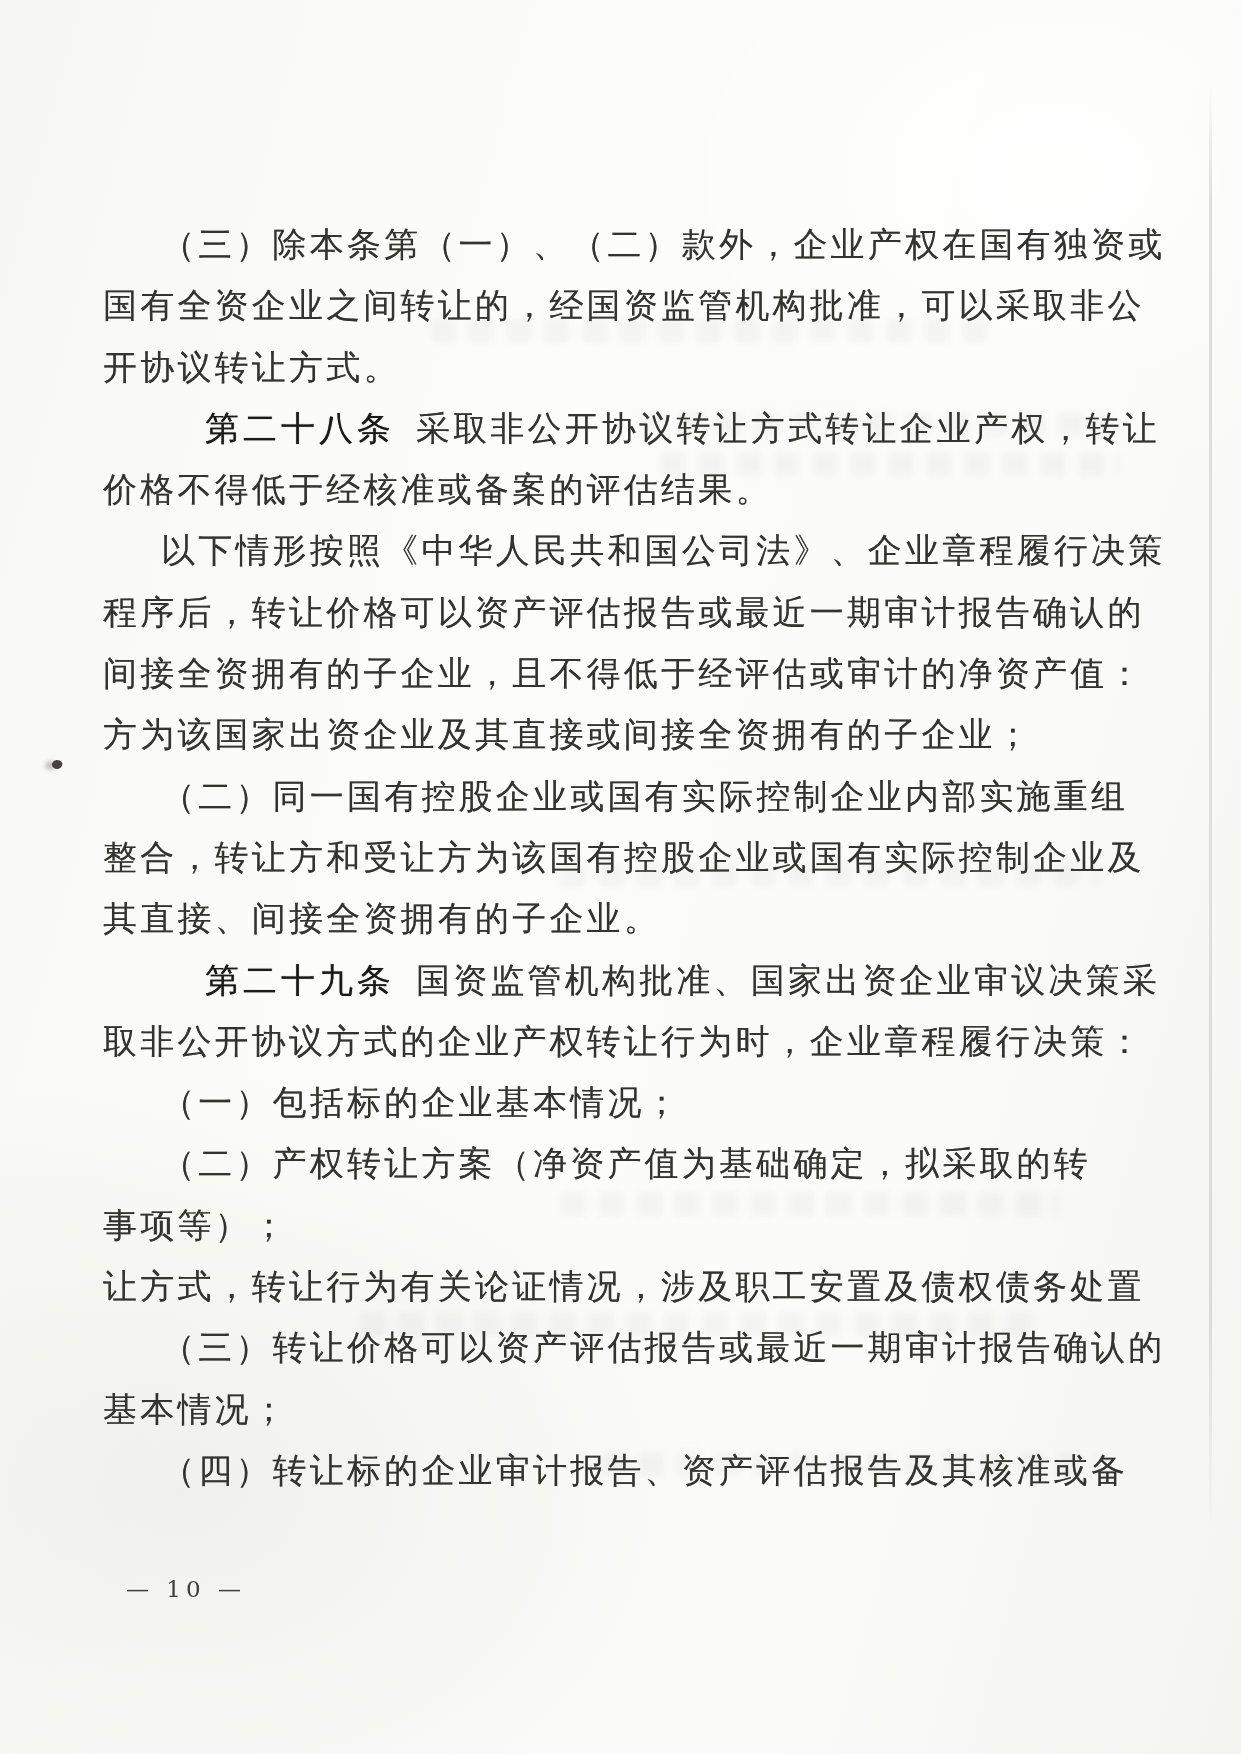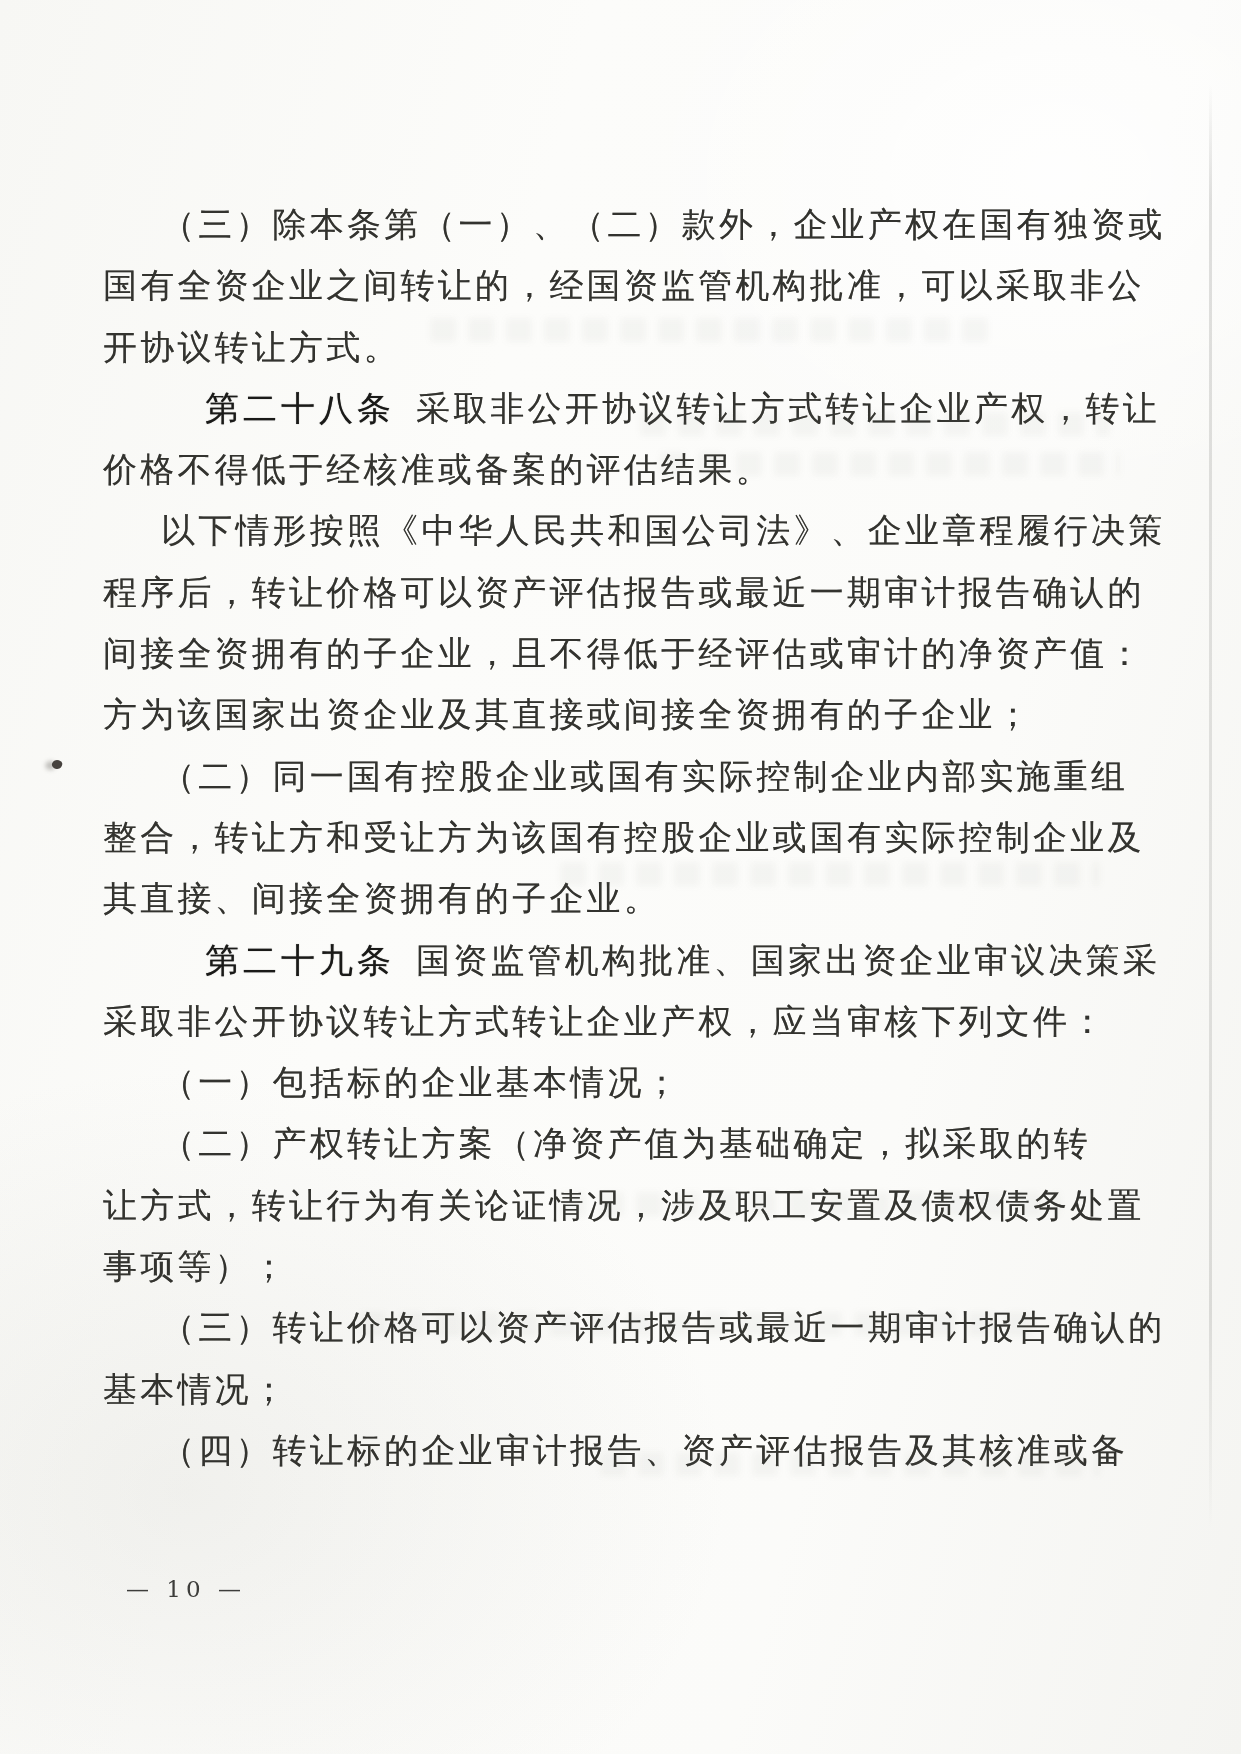--- a/index.html
+++ b/index.html
@@ -16,21 +16,21 @@
     overflow: hidden;
     background:
       radial-gradient(ellipse 900px 700px at 15% 85%, rgba(205,205,198,0.25), rgba(0,0,0,0) 60%),
       radial-gradient(ellipse 800px 600px at 85% 10%, rgba(255,255,255,0.8), rgba(0,0,0,0) 55%),
       linear-gradient(105deg, #f7f7f4 0%, #fcfcfa 35%, #fbfbf9 70%, #f4f4f1 100%);
     font-family: "DejaVu Serif", "Liberation Serif", serif;
   }
   .textblock {
     position: absolute;
     left: 103px;
-    top: 194px;
+    top: 214px;
     width: 1060px;
   }
   .line {
     height: 61.3px;
     line-height: 61.3px;
     font-size: 34px;
     letter-spacing: 3.2px;
     color: #33332f;
     white-space: nowrap;
     text-shadow: 0 0 0.6px rgba(60,60,55,0.55);
@@ -104,25 +104,25 @@
     <div class="line indent"><span class="article-no">第二十八条</span><span>采取非公开协议转让方式转让企业产权，转让</span></div>
     <div class="line"><span>价格不得低于经核准或备案的评估结果。</span></div>
     <div class="line indent"><span>以下情形按照《中华人民共和国公司法》、企业章程履行决策</span></div>
     <div class="line"><span>程序后，转让价格可以资产评估报告或最近一期审计报告确认的</span></div>
     <div class="line"><span>间接全资拥有的子企业，且不得低于经评估或审计的净资产值：</span></div>
     <div class="line"><span>方为该国家出资企业及其直接或间接全资拥有的子企业；</span></div>
     <div class="line indent"><span>（二）同一国有控股企业或国有实际控制企业内部实施重组</span></div>
     <div class="line"><span>整合，转让方和受让方为该国有控股企业或国有实际控制企业及</span></div>
     <div class="line"><span>其直接、间接全资拥有的子企业。</span></div>
     <div class="line indent"><span class="article-no">第二十九条</span><span>国资监管机构批准、国家出资企业审议决策采</span></div>
-    <div class="line"><span>采取非公开协议转让方式转让企业产权，应当审核下列文件：</span></div>
+    <div class="line"><span>取非公开协议方式的企业产权转让行为时，企业章程履行决策：</span></div>
     <div class="line indent"><span>（一）包括标的企业基本情况；</span></div>
     <div class="line indent"><span>（二）产权转让方案（净资产值为基础确定，拟采取的转</span></div>
+    <div class="line"><span>事项等）；</span></div>
     <div class="line"><span>让方式，转让行为有关论证情况，涉及职工安置及债权债务处置</span></div>
-    <div class="line"><span>事项等）；</span></div>
     <div class="line indent"><span>（三）转让价格可以资产评估报告或最近一期审计报告确认的</span></div>
     <div class="line"><span>基本情况；</span></div>
     <div class="line indent"><span>（四）转让标的企业审计报告、资产评估报告及其核准或备</span></div>
   </div>
 
   <div class="pageno">— 10 —</div>
 
   <div class="scan-edge"></div>
   <div class="ink-speck"></div>
 

